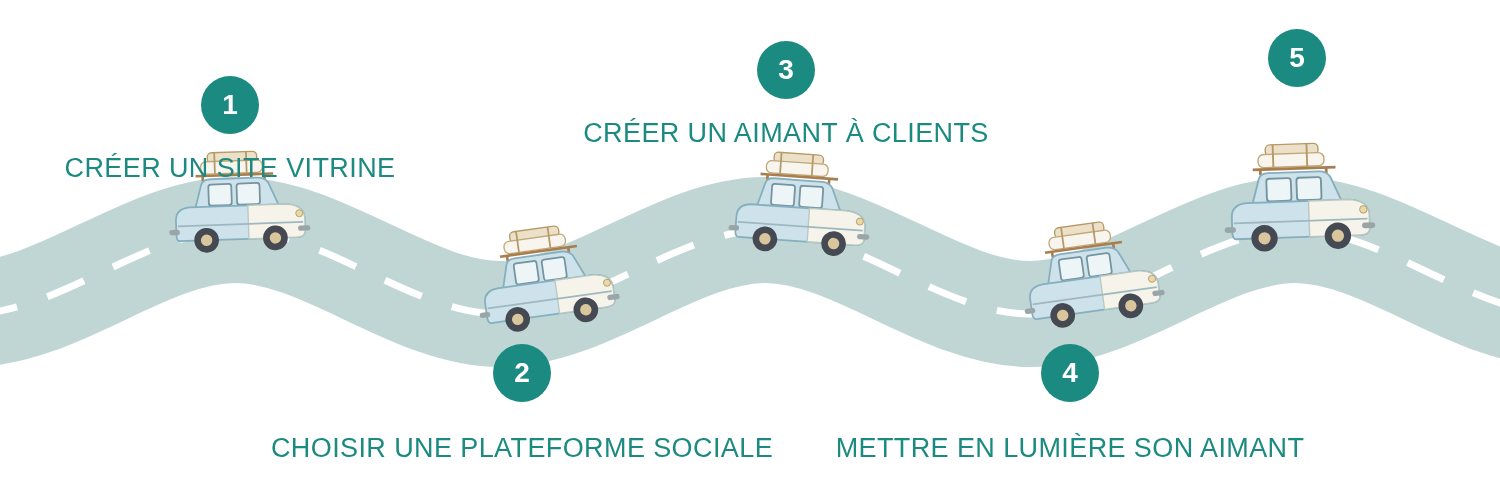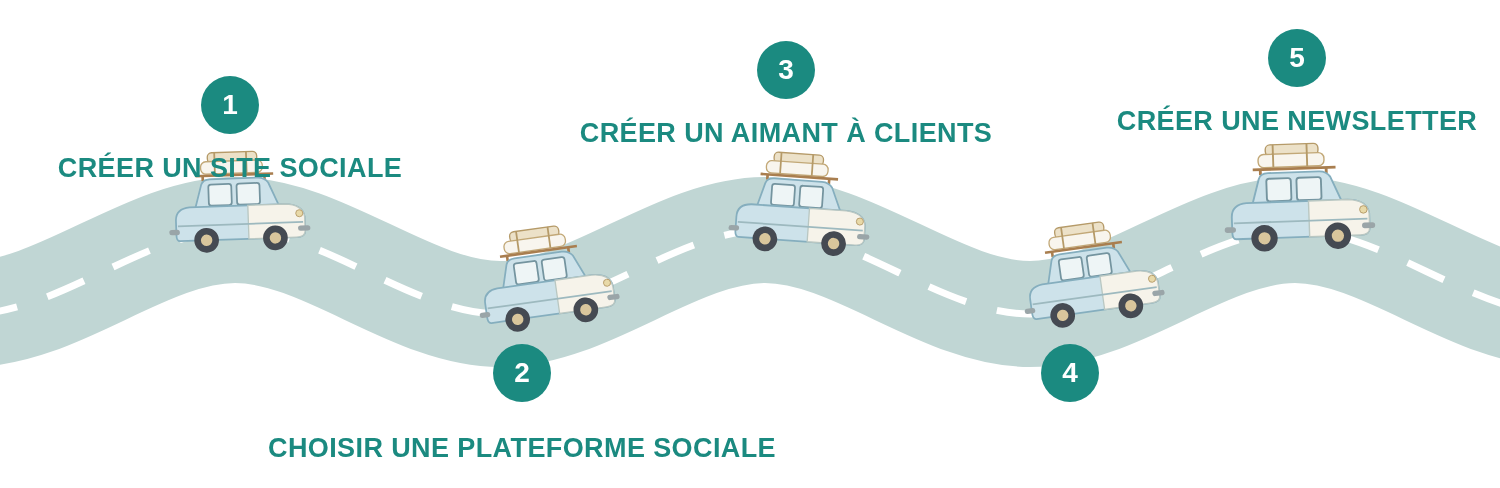--- a/index.html
+++ b/index.html
@@ -32,21 +32,21 @@
     border-radius: 50%;
     background: var(--teal, #1b8a80);
     color: #ffffff;
     display: flex; align-items: center; justify-content: center;
     font-size: 28px; font-weight: 700;
     flex: 0 0 auto;
   }
   .step-label {
     color: var(--teal, #17837d);
     font-size: 27px;
-    font-weight: 700;
+    font-weight: 400;
     letter-spacing: 0.4px;
     white-space: nowrap;
     line-height: 1.1;
   }
   .step-top .step-label    { margin-top: 20px; }
   .step-bottom .step-label { margin-top: 32px; }
 
   .car {
     position: absolute;
     width: 150px; height: 106px;
@@ -146,43 +146,43 @@
   <div class="car car-5">
     <svg viewBox="0 0 170 120">
         <use href="#car"></use>
       </svg>
   </div>
 
   <div class="step step-top pos-step-1">
     <div class="step-circle">
       <span>1</span>
     </div>
-    <div class="step-label">CRÉER UN SITE SOCIALE</div>
+    <div class="step-label">CRÉER UN SITE VITRINE</div>
   </div>
 
   <div class="step step-top pos-step-3">
     <div class="step-circle">
       <span>3</span>
     </div>
     <div class="step-label">CRÉER UN AIMANT À CLIENTS</div>
   </div>
 
   <div class="step step-top pos-step-5">
     <div class="step-circle">
       <span>5</span>
     </div>
-    <div class="step-label">CRÉER UNE NEWSLETTER</div>
   </div>
 
   <div class="step step-bottom pos-step-2">
     <div class="step-circle">
       <span>2</span>
     </div>
     <div class="step-label">CHOISIR UNE PLATEFORME SOCIALE</div>
   </div>
 
   <div class="step step-bottom pos-step-4">
     <div class="step-circle">
       <span>4</span>
     </div>
+    <div class="step-label">METTRE EN LUMIÈRE SON AIMANT</div>
   </div>
 
 </div>
 
 </body></html>

